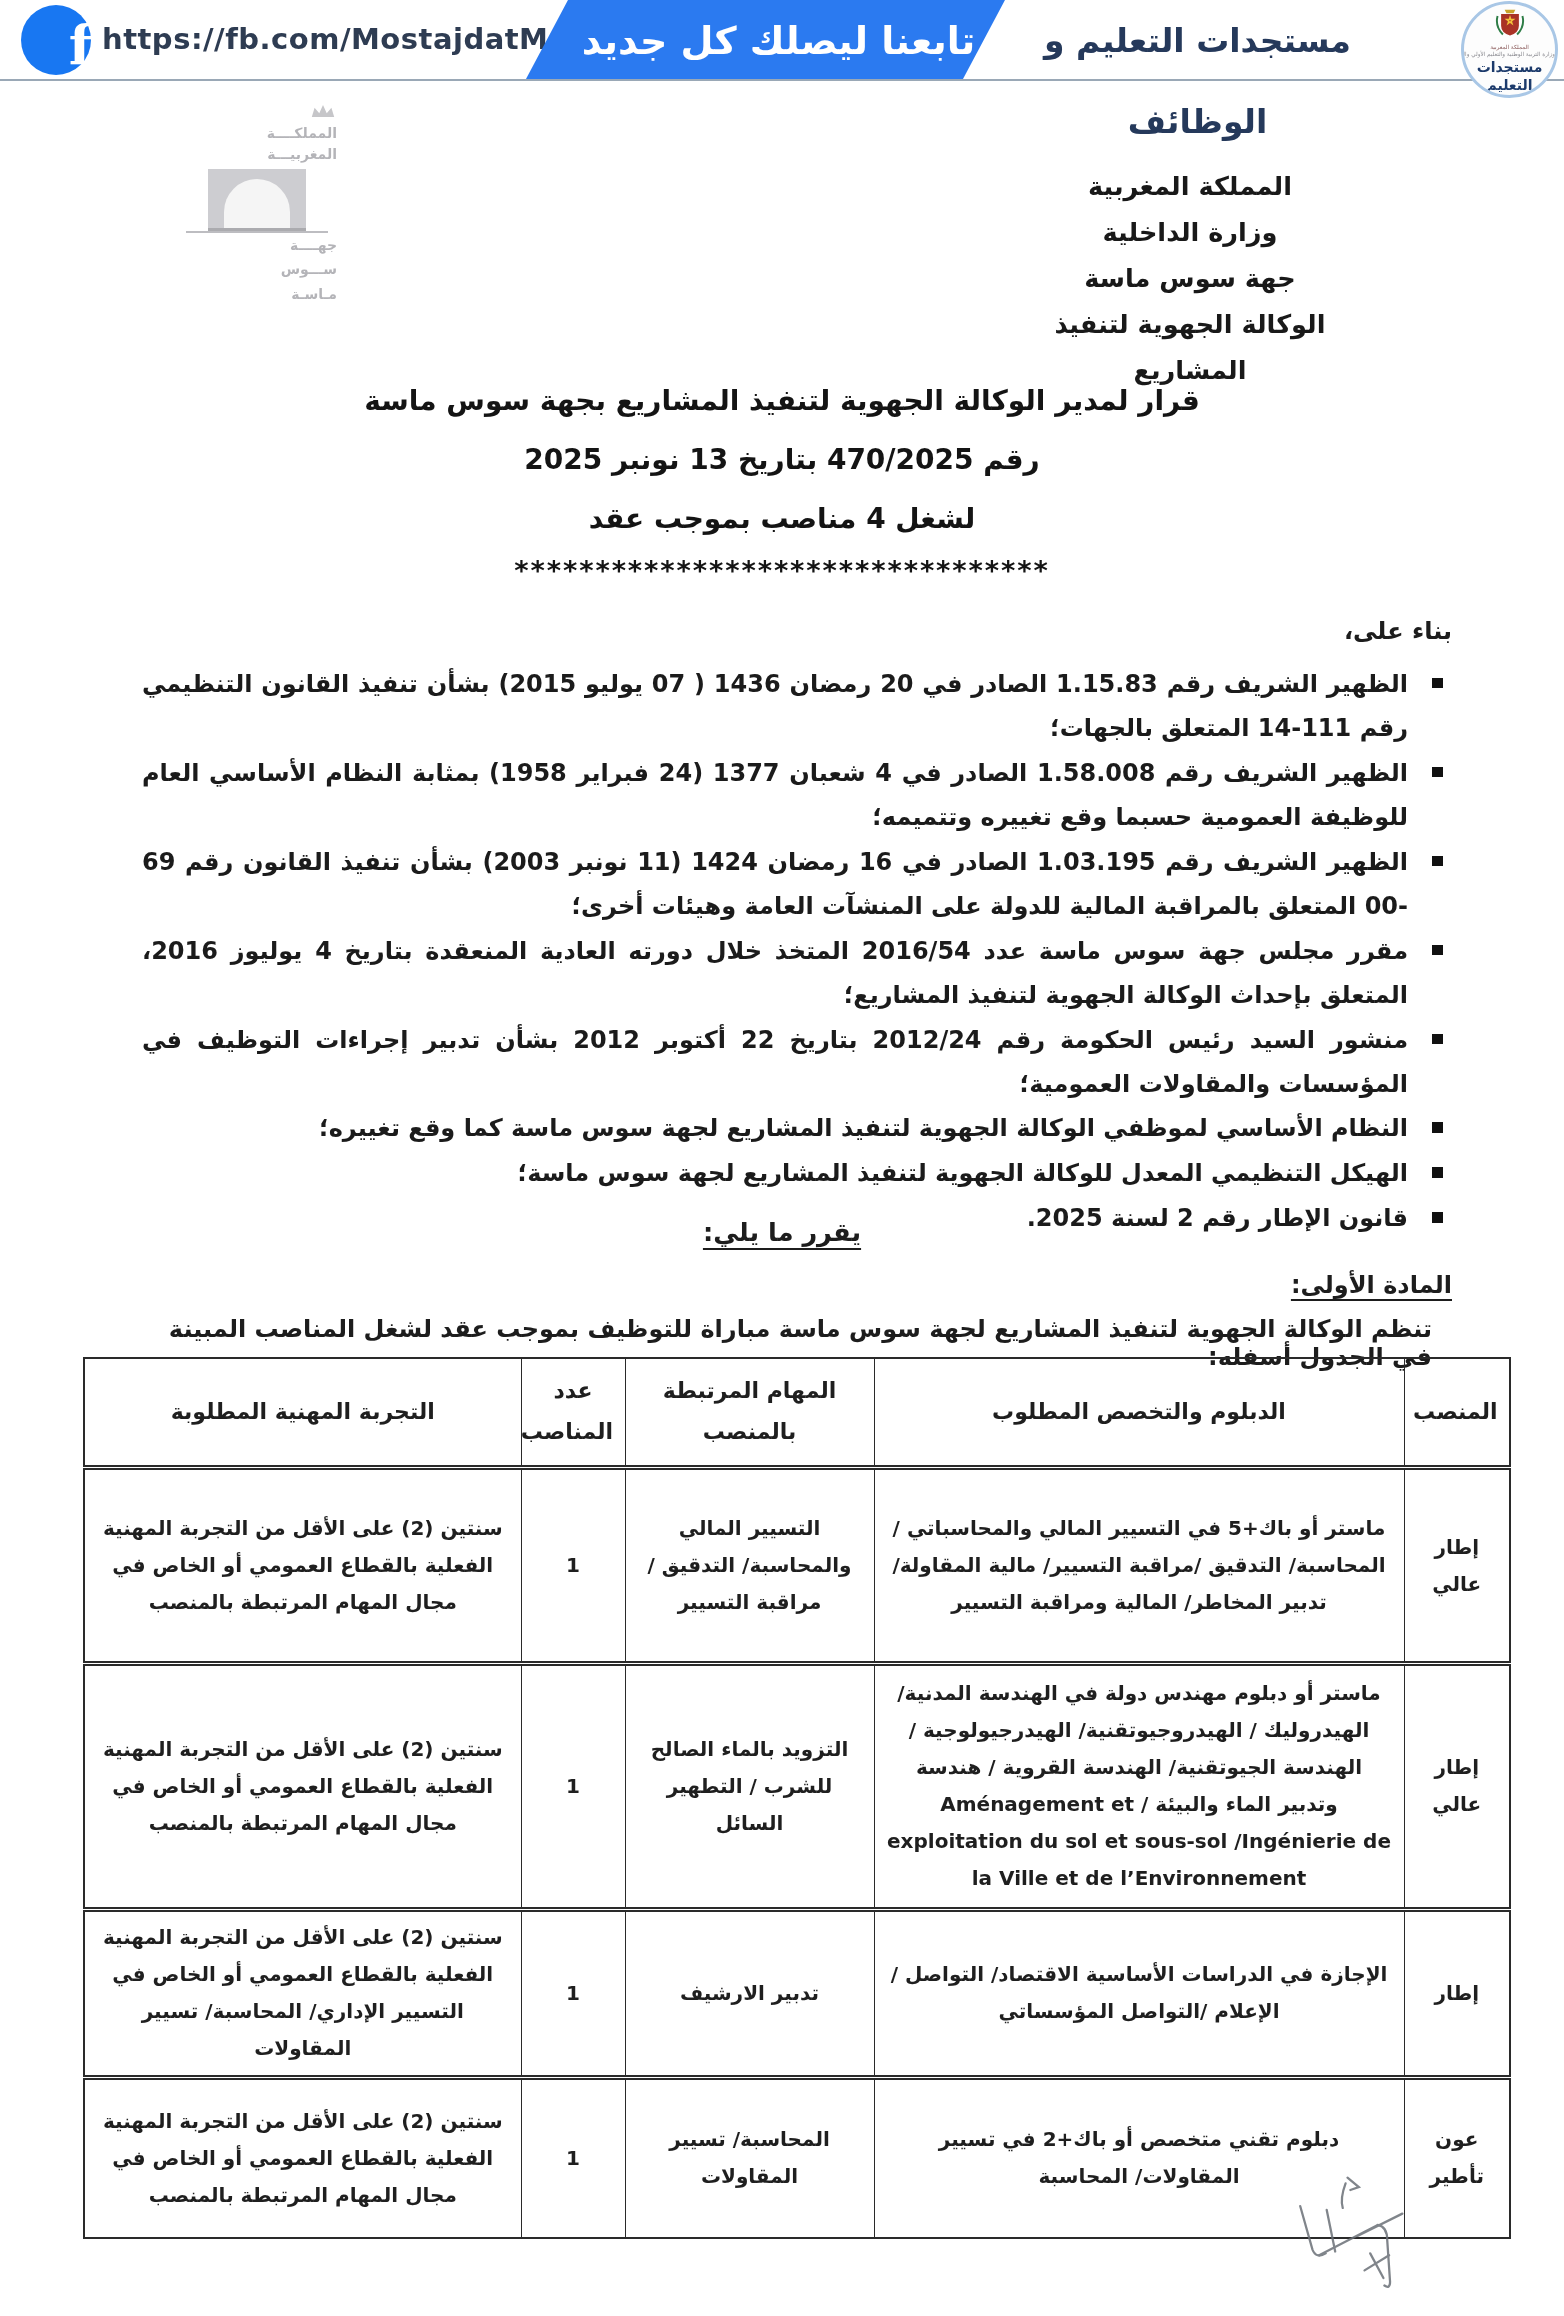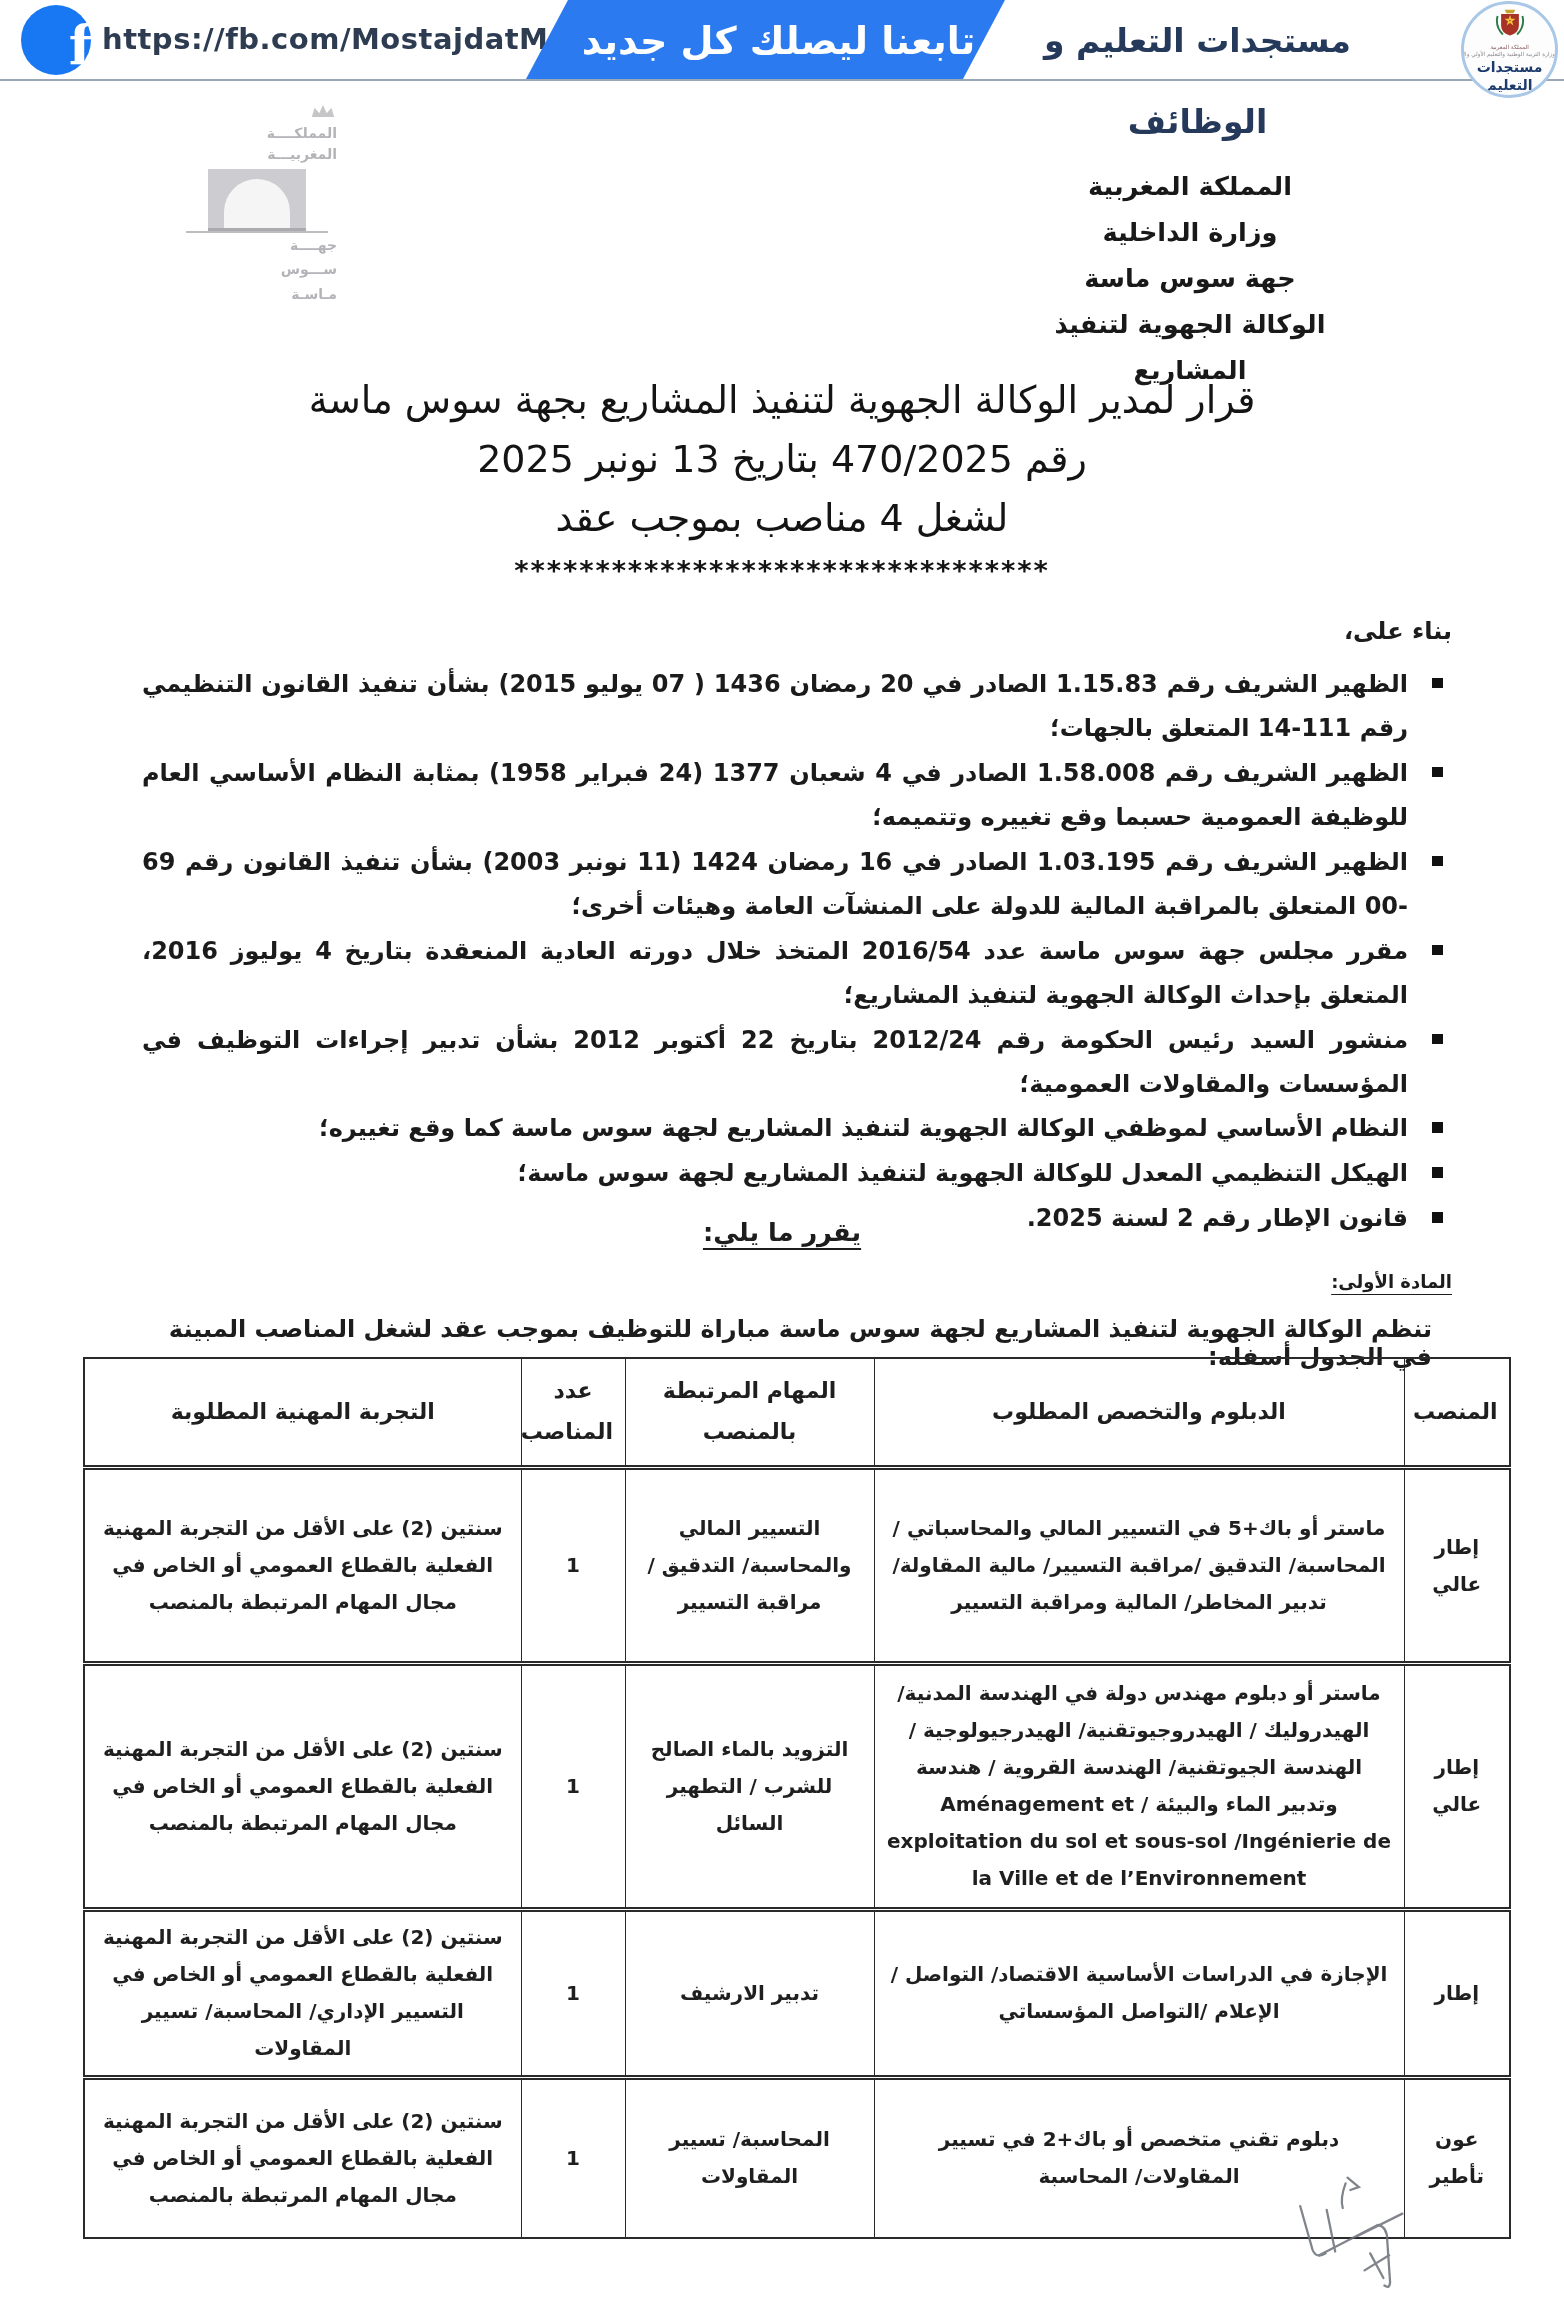--- a/index.html
+++ b/index.html
@@ -32,31 +32,31 @@
          color:#97979c;opacity:.75;}
   .stamp-line{font-size:14px;font-weight:bold;letter-spacing:1.9px;line-height:21px;color:#9b9ba1;}
   .arch{position:relative;width:98px;height:59px;margin:3.8px auto 0 auto;background:#bdbdc2;
         border-bottom:3.8px solid #8f8f95;}
   .dome{position:absolute;bottom:0;left:16px;width:66px;height:49px;background:#f2f2f2;
         border-radius:34px 34px 0 0;}
   .arch-base{width:142px;height:0;border-bottom:2.8px solid #a7a7ad;margin:0 auto;}
   .stamp-b{font-size:14px;font-weight:bold;letter-spacing:6.6px;line-height:24.6px;color:#9b9ba1;}
   
   .title-block{position:absolute;top:371px;left:0;width:1564px;text-align:center;direction:rtl;}
-  .title-line{font-size:38px;font-weight:normal;line-height:59px;color:#141414;}
+  .title-line{font-size:28px;font-weight:bold;line-height:59px;color:#141414;}
   .stars{font-size:27.4px;font-weight:bold;letter-spacing:1.9px;line-height:45px;color:#141414;direction:ltr;}
   
   .intro{position:absolute;top:617px;right:112px;font-size:24px;font-weight:bold;direction:rtl;}
   .bullets{position:absolute;top:662px;right:112px;left:142px;direction:rtl;}
   .bullet-item{position:relative;padding-right:44px;font-size:24px;font-weight:bold;
                line-height:44px;text-align:justify;color:#1b1b1b;margin-bottom:0.9px;}
   .bullet-sq{position:absolute;right:9.5px;top:16px;width:10.4px;height:10.4px;background:#111;}
   .decree{position:absolute;top:1217px;left:0;width:1564px;text-align:center;direction:rtl;}
   .decree span{font-size:25.6px;font-weight:bold;text-decoration:underline;text-underline-offset:6.6px;}
-  .article-head{position:absolute;top:1271px;right:112px;font-size:18px;font-weight:bold;
+  .article-head{position:absolute;top:1271px;right:112px;font-size:24px;font-weight:bold;
                 text-decoration:underline;text-underline-offset:5.7px;direction:rtl;}
   .article-text{position:absolute;top:1315px;right:132px;left:123px;font-size:24px;
                 font-weight:bold;direction:rtl;}
   
   .jobs-table{position:absolute;top:1357px;left:83px;width:1426px;border-collapse:collapse;
               direction:rtl;table-layout:fixed;}
   .jobs-table th,.jobs-table td{border:1.9px solid #2a2a2a;text-align:center;vertical-align:middle;
               font-size:20px;font-weight:bold;line-height:1.85;color:#1f1f1f;padding:7.6px 11.4px;}
   .jobs-table thead th{border-bottom:5.7px double #2a2a2a;font-size:22px;height:91px;}
   .jobs-table tbody tr td{border-top:5.7px double #2a2a2a;}

